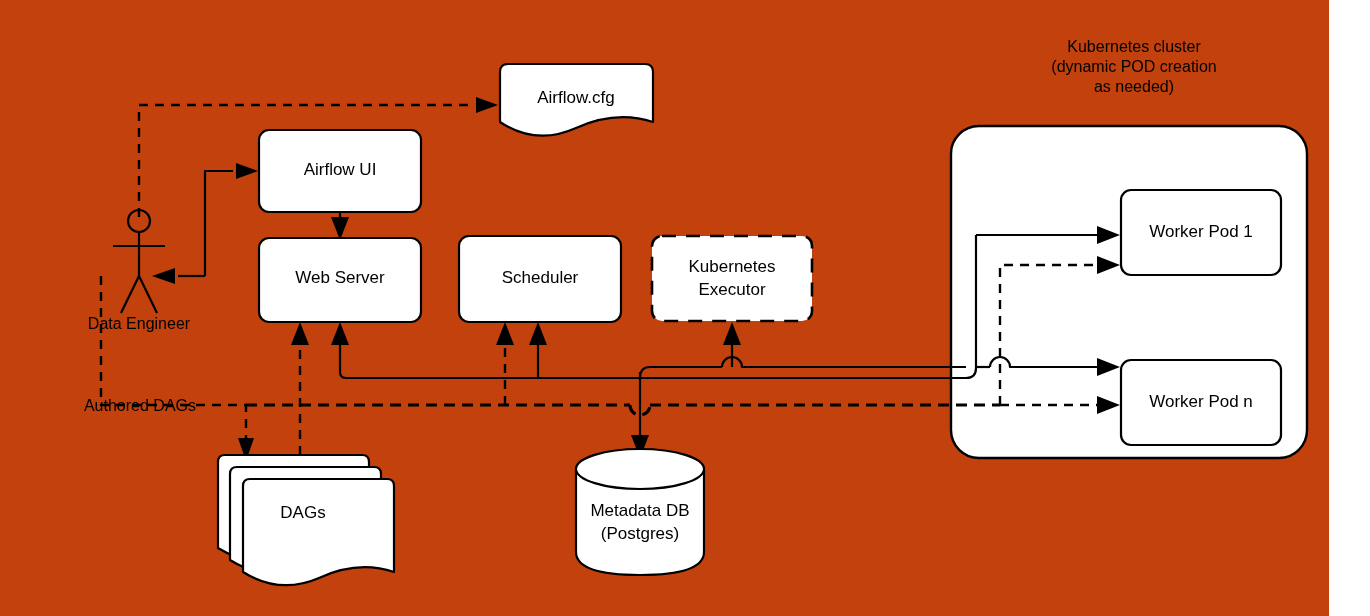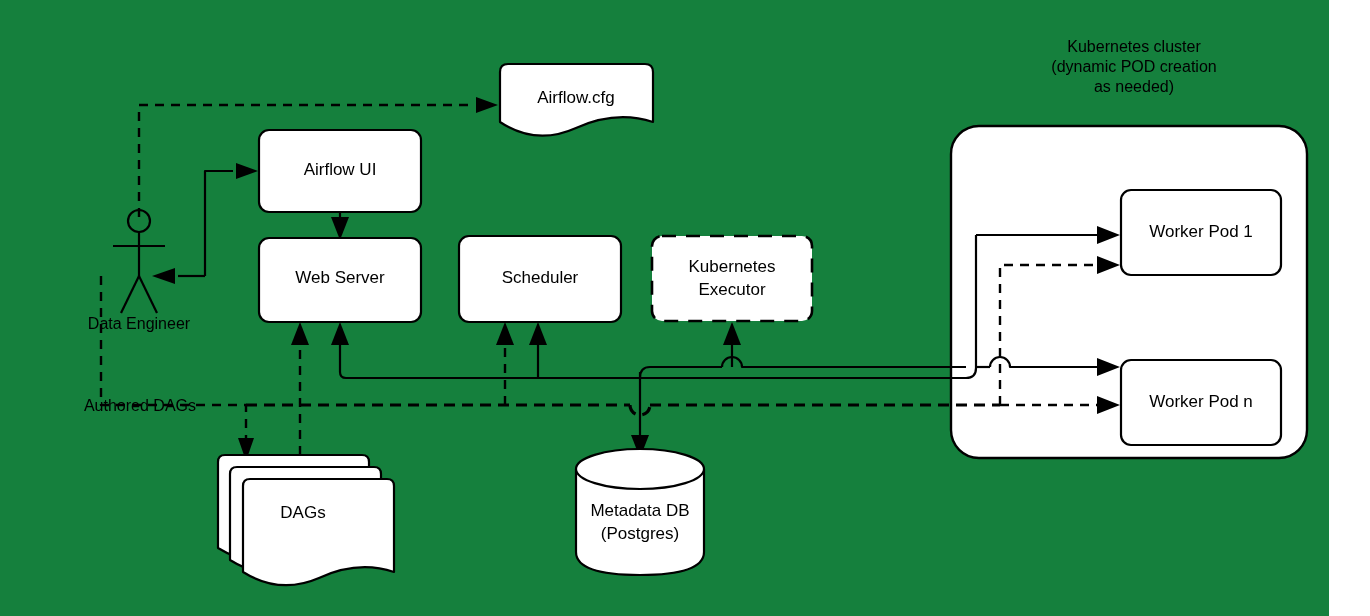--- a/index.html
+++ b/index.html
@@ -7,21 +7,21 @@
     padding: 0;
     background: #ffffff;
   }
   body {
     font-family: "Liberation Sans", sans-serif;
   }
   #diagram-root {
     position: relative;
     width: 1329px;
     height: 616px;
-    background: #15803d;
+    background: #c2410c;
     overflow: hidden;
   }
   svg#diagram-svg {
     display: block;
     width: 1370px;
     height: 616px;
   }
   .node-shape {
     fill: #ffffff;
     stroke: #000000;

